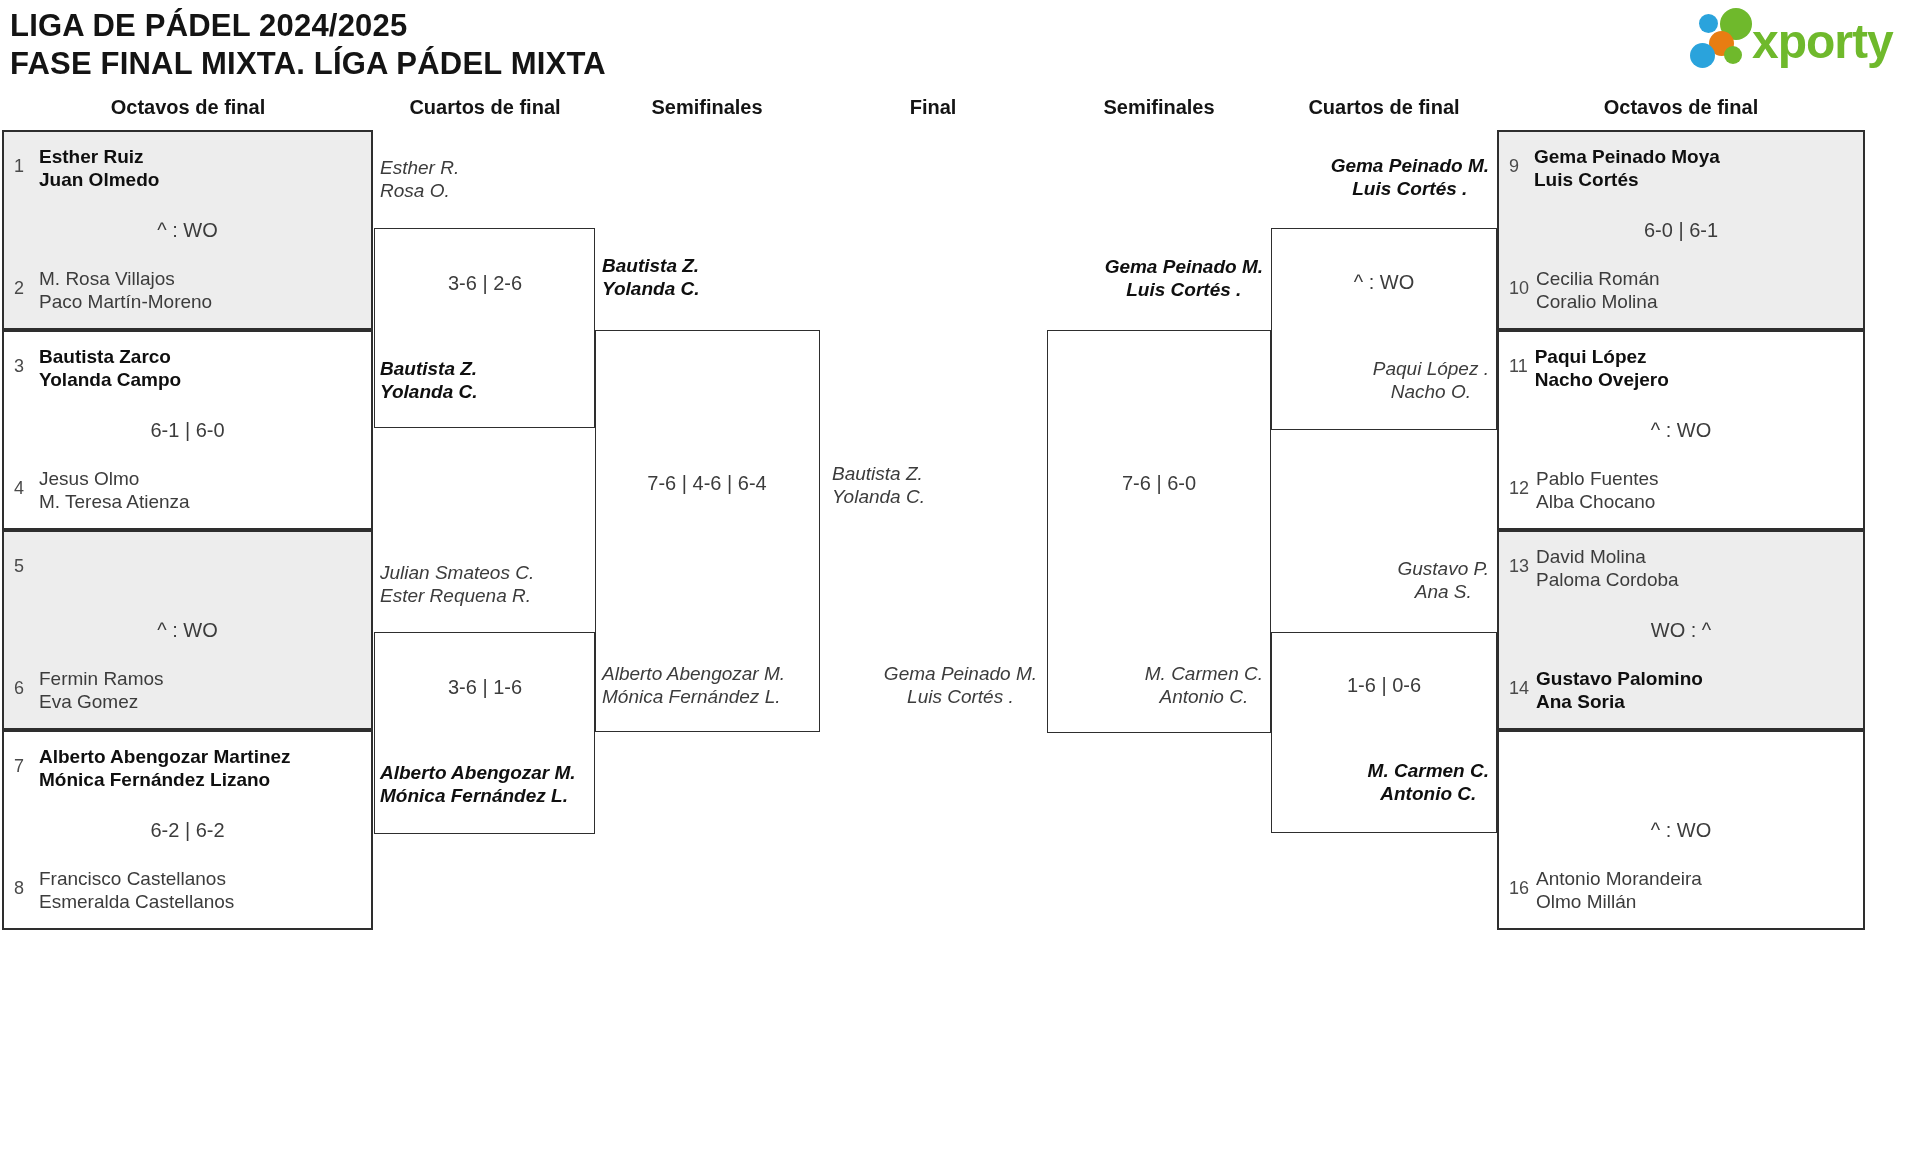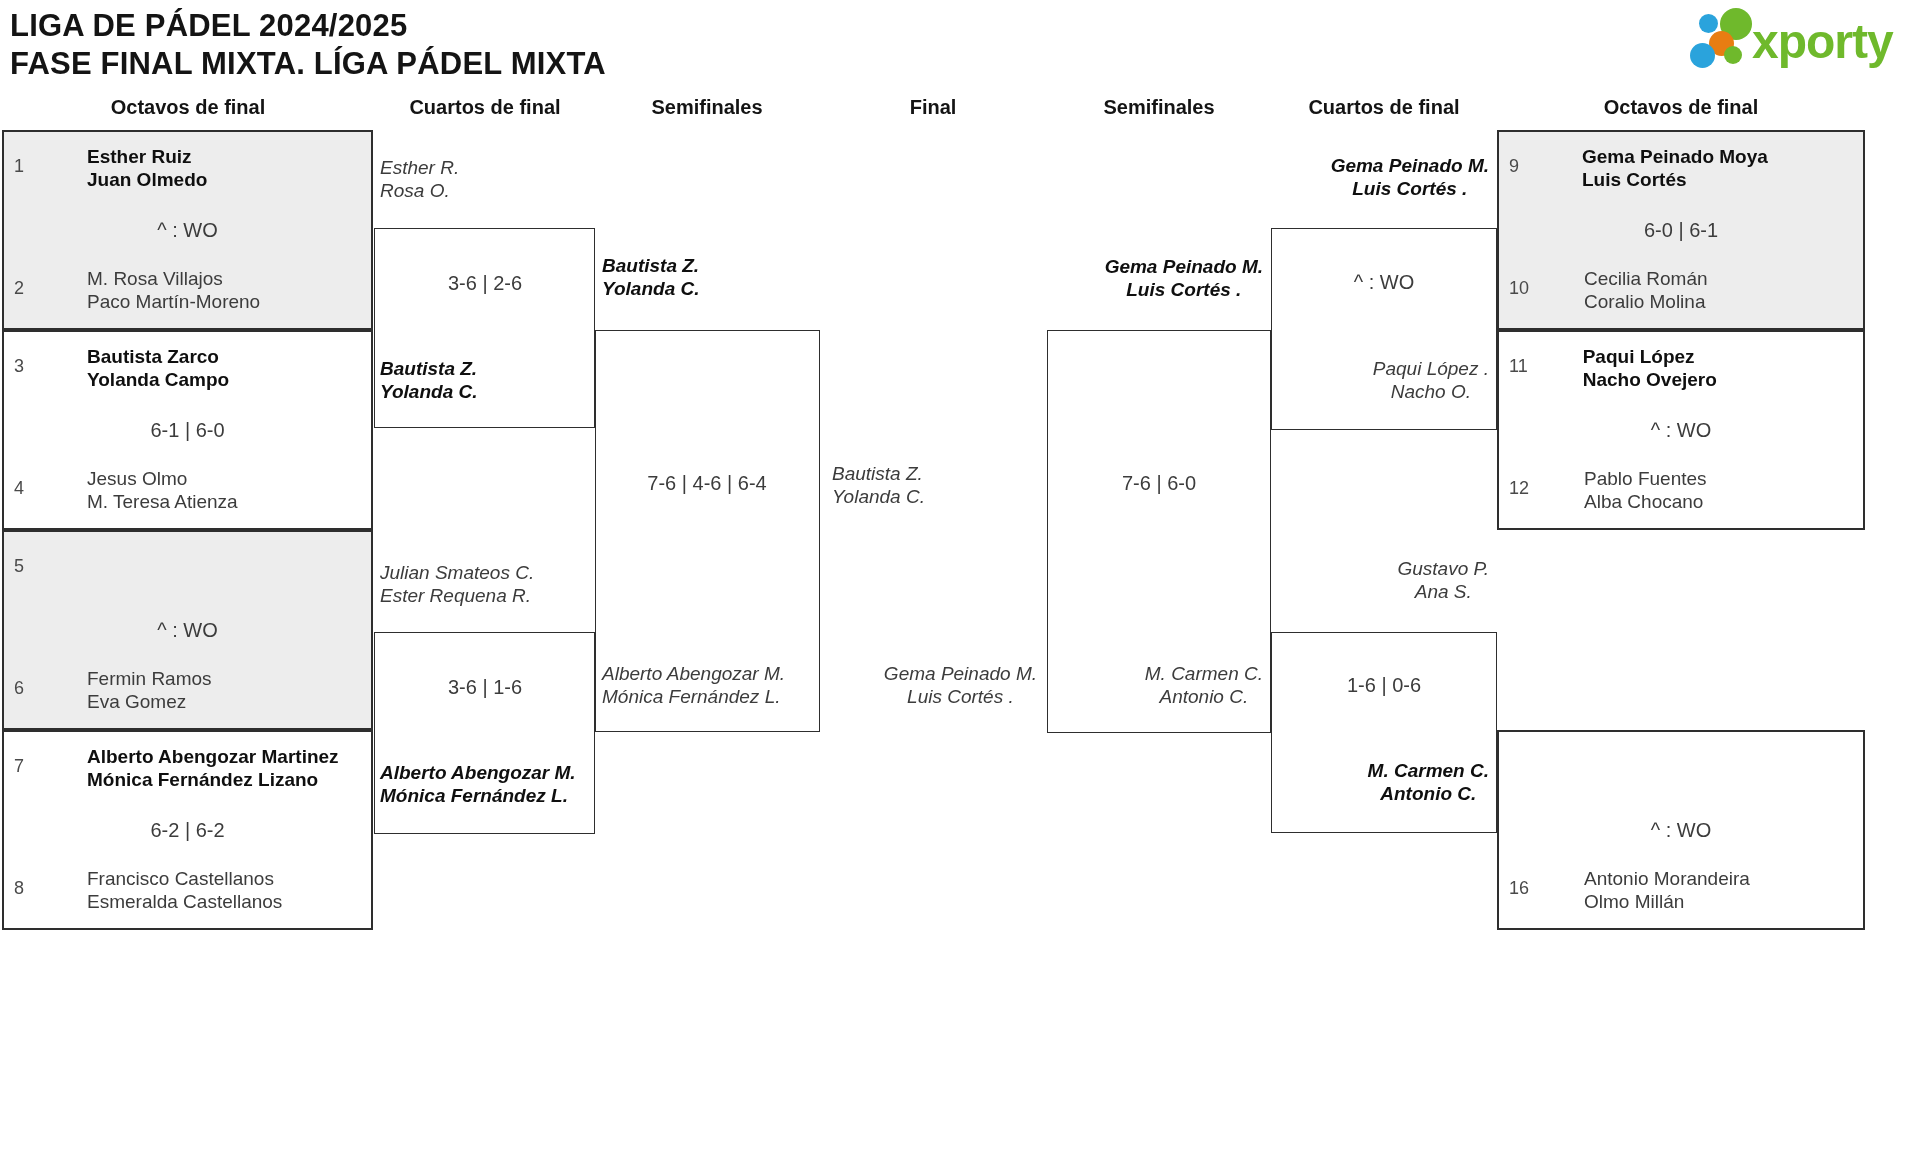--- a/index.html
+++ b/index.html
@@ -13,21 +13,21 @@
   .box{position:absolute;border:2px solid #2e2e2e;background:#ffffff;box-sizing:border-box;}
   .box.g{background:#ededed;}
   
   .conn{position:absolute;border:1.5px solid #2e2e2e;box-sizing:border-box;background:transparent;}
   
   .t{position:absolute;font-size:19px;line-height:23px;color:#3c3c3c;white-space:nowrap;font-style:italic;}
   .t.b{font-weight:700;color:#0f0f0f;}
   .t.ra{text-align:center;}
   .pair{position:absolute;display:flex;gap:7px;}
   .pair .seed{font-size:18px;color:#4a4a4a;padding-top:11px;min-width:18px;}
-  .pair .names{font-size:19px;line-height:23px;color:#3c3c3c;white-space:nowrap;margin-left:48px;}
+  .pair .names{font-size:19px;line-height:23px;color:#3c3c3c;white-space:nowrap;}
   .pair .names.b{font-weight:700;color:#0f0f0f;}
   .score{position:absolute;transform:translate(-50%,-50%);font-size:20px;color:#3c3c3c;white-space:nowrap;}
   
   .logo{position:absolute;left:1690px;top:2px;width:225px;height:78px;}
   .dot{position:absolute;border-radius:50%;}
   .wordmark{position:absolute;left:62px;top:12px;font-size:48px;font-weight:800;
             color:#6fb92c;letter-spacing:-1px;}
 </style>
 </head>
 <body>
@@ -151,20 +151,37 @@
     <div class="score" style="left:50%;top:50%">^ : WO</div>
     <div class="pair" style="left:10px;bottom:15px">
       <span class="seed">12</span>
       <div class="names">
         <div>Pablo Fuentes</div>
           <div>Alba Chocano</div>
       </div>
     </div>
   </div>
 
+  <div class="box g" style="left:1497px;top:530px;width:368px;height:200px">
+    <div class="pair" style="left:10px;top:13px">
+      <span class="seed">13</span>
+      <div class="names">
+        <div>David Molina</div>
+          <div>Paloma Cordoba</div>
+      </div>
+    </div>
+    <div class="score" style="left:50%;top:50%">WO : ^</div>
+    <div class="pair" style="left:10px;bottom:15px">
+      <span class="seed">14</span>
+      <div class="names b">
+        <div>Gustavo Palomino</div>
+          <div>Ana Soria</div>
+      </div>
+    </div>
+  </div>
 
   <div class="box" style="left:1497px;top:730px;width:368px;height:200px">
     <div class="score" style="left:50%;top:50%">^ : WO</div>
     <div class="pair" style="left:10px;bottom:15px">
       <span class="seed">16</span>
       <div class="names">
         <div>Antonio Morandeira</div>
           <div>Olmo Millán</div>
       </div>
     </div>

